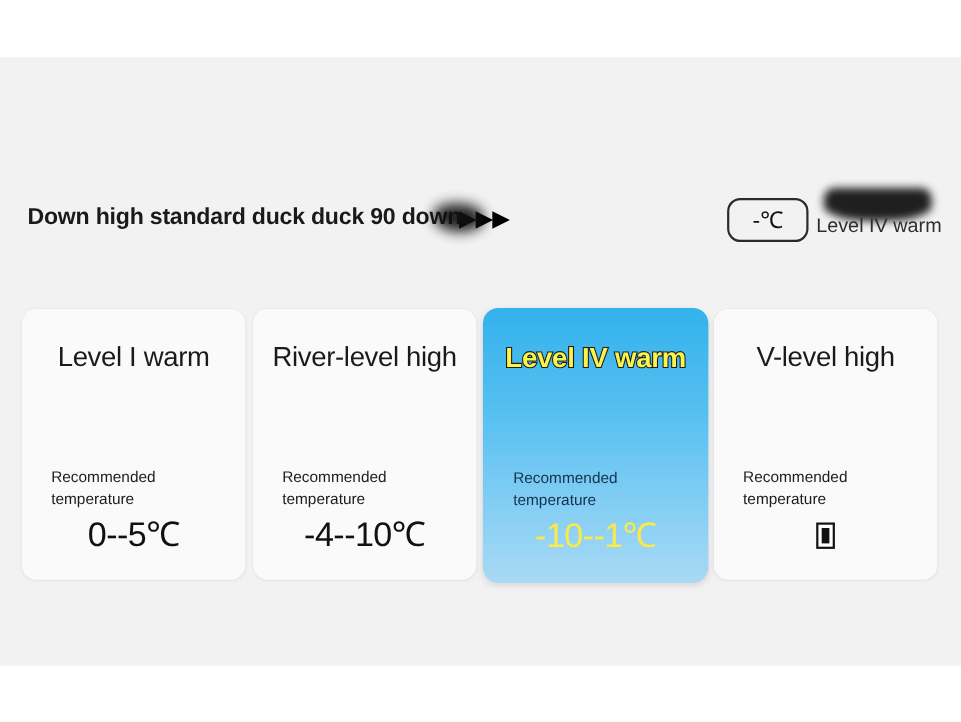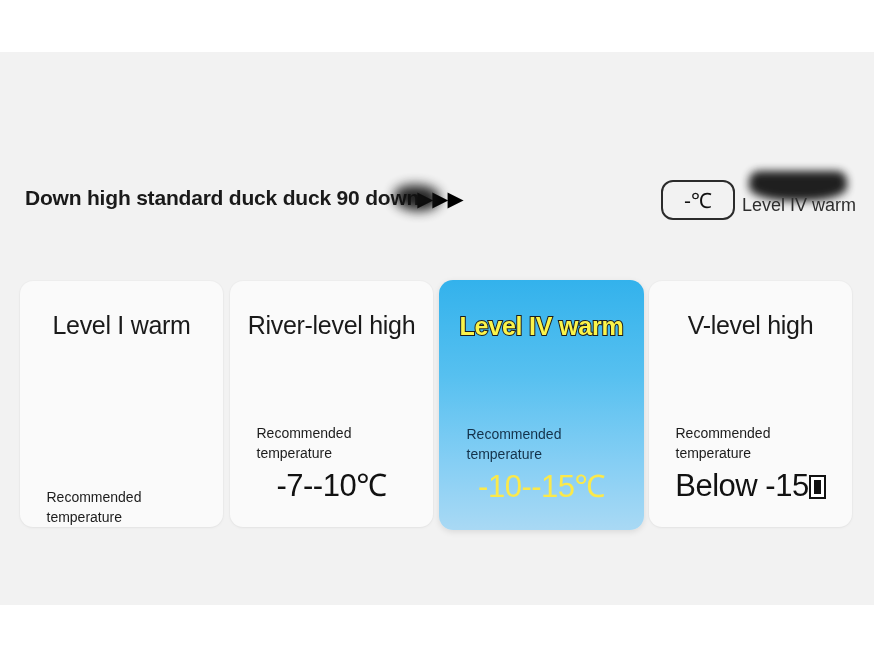--- a/index.html
+++ b/index.html
@@ -241,34 +241,35 @@
   </div>
 
   <div class="level-blob"></div>
   <div class="level-tag">Level IV warm</div>
 
   <div class="cards">
 
     <div class="card card-1">
       <div class="card-title">Level I warm</div>
       <div class="card-rec">Recommended temperature</div>
+      <div class="card-temp">0--5℃</div>
     </div>
 
     <div class="card card-2">
       <div class="card-title">River-level high</div>
       <div class="card-rec">Recommended temperature</div>
-      <div class="card-temp">-7--10℃</div>
+      <div class="card-temp">-4--10℃</div>
     </div>
 
     <div class="card selected">
       <div class="card-title">Level IV warm</div>
       <div class="card-rec">Recommended temperature</div>
-      <div class="card-temp">-10--15℃</div>
+      <div class="card-temp">-10--1℃</div>
     </div>
 
     <div class="card card-4">
       <div class="card-title">V-level high</div>
       <div class="card-rec">Recommended temperature</div>
-      <div class="card-temp"><span>Below -15</span><span class="tofu"></span></div>
+      <div class="card-temp"><span class="tofu"></span></div>
     </div>
 
   </div>
 </div>
 
 </body></html>

